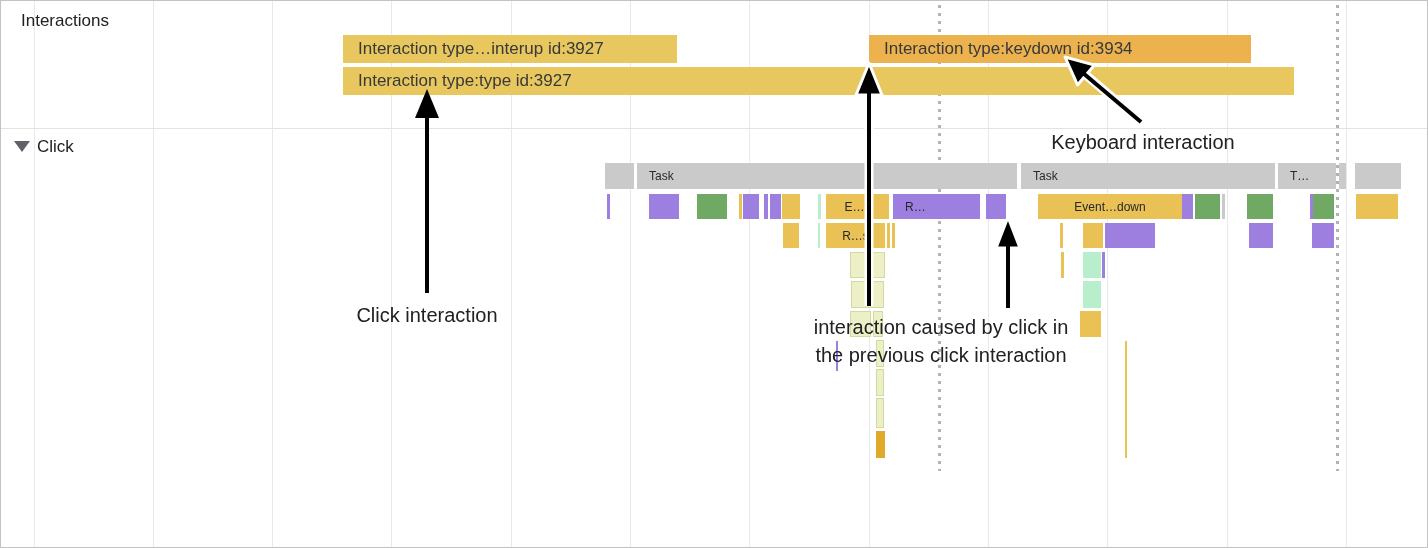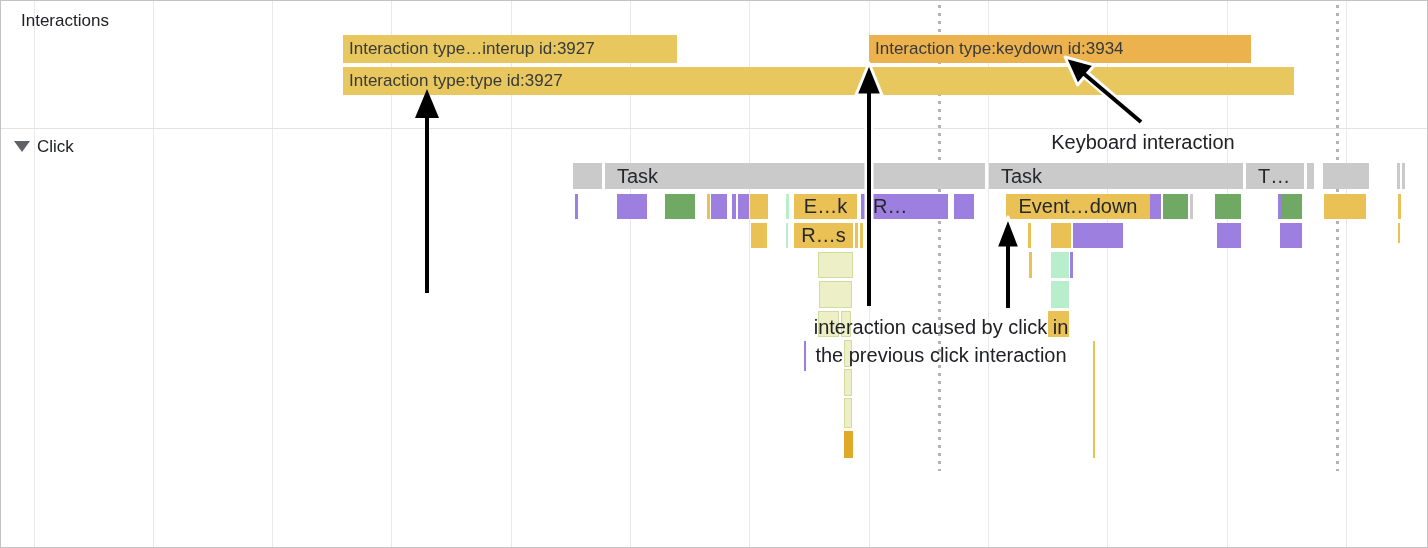--- a/index.html
+++ b/index.html
@@ -10,23 +10,23 @@
   }
   .gridline{position:absolute;top:0;bottom:0;width:1px;background:#e9e9e9;}
   .marker-line{position:absolute;width:3px;
     background:repeating-linear-gradient(to bottom,#b3b3b3 0 3px,transparent 3px 8px);}
   .track-divider{position:absolute;left:0;right:0;height:1px;background:#e3e3e3;}
   .track-label{position:absolute;font-size:17px;color:#202124;}
   .expander{position:absolute;width:0;height:0;
     border-left:8px solid transparent;border-right:8px solid transparent;
     border-top:11px solid #5f6368;}
   .ibar{position:absolute;height:28px;line-height:28px;font-size:17px;color:#38393b;
-    padding-left:6px;box-sizing:border-box;white-space:nowrap;overflow:hidden;}
+    padding-left:15px;box-sizing:border-box;white-space:nowrap;overflow:hidden;}
   .fbar{position:absolute;box-sizing:border-box;white-space:nowrap;overflow:hidden;
-    font-size:20px;color:#26282b;display:flex;align-items:center;}
+    font-size:12px;color:#26282b;display:flex;align-items:center;margin-left:32px;}
   .fbar.lab-left{padding-left:12px;justify-content:flex-start;}
   .fbar.lab-center{justify-content:center;}
   .fbar.lime{border:1px solid rgba(190,200,130,.55);}
   .ann-text{position:absolute;font-size:20px;color:#202124;text-align:center;
     transform:translateX(-50%);white-space:nowrap;line-height:28px;}
   svg.arrows{position:absolute;left:0;top:0;pointer-events:none;}
 </style>
 </head>
 <body>
 
@@ -139,20 +139,21 @@
       <line x1="1007" y1="307" x2="1007" y2="245" stroke="#000" stroke-width="4"></line>
     </g>
 
     <g>
       <line x1="1140" y1="121" x2="1085" y2="74" stroke="#fff" stroke-width="9"></line>
       <polygon points="1064,56 1093.5,64.1 1076.5,83.9" fill="#000" stroke="#fff" stroke-width="3" stroke-linejoin="round"></polygon>
       <line x1="1140" y1="121" x2="1082" y2="72" stroke="#000" stroke-width="4"></line>
     </g>
   </svg>
 
+  <div class="ann-text" style="left:426px;top:300px;">Click interaction</div>
 
   <div class="ann-text" style="left:940px;top:312px;">
     <div>interaction caused by click in</div>
     <div>the previous click interaction</div>
   </div>
 
   <div class="ann-text" style="left:1142px;top:127px;">Keyboard interaction</div>
 </div>
 
 </body></html>

